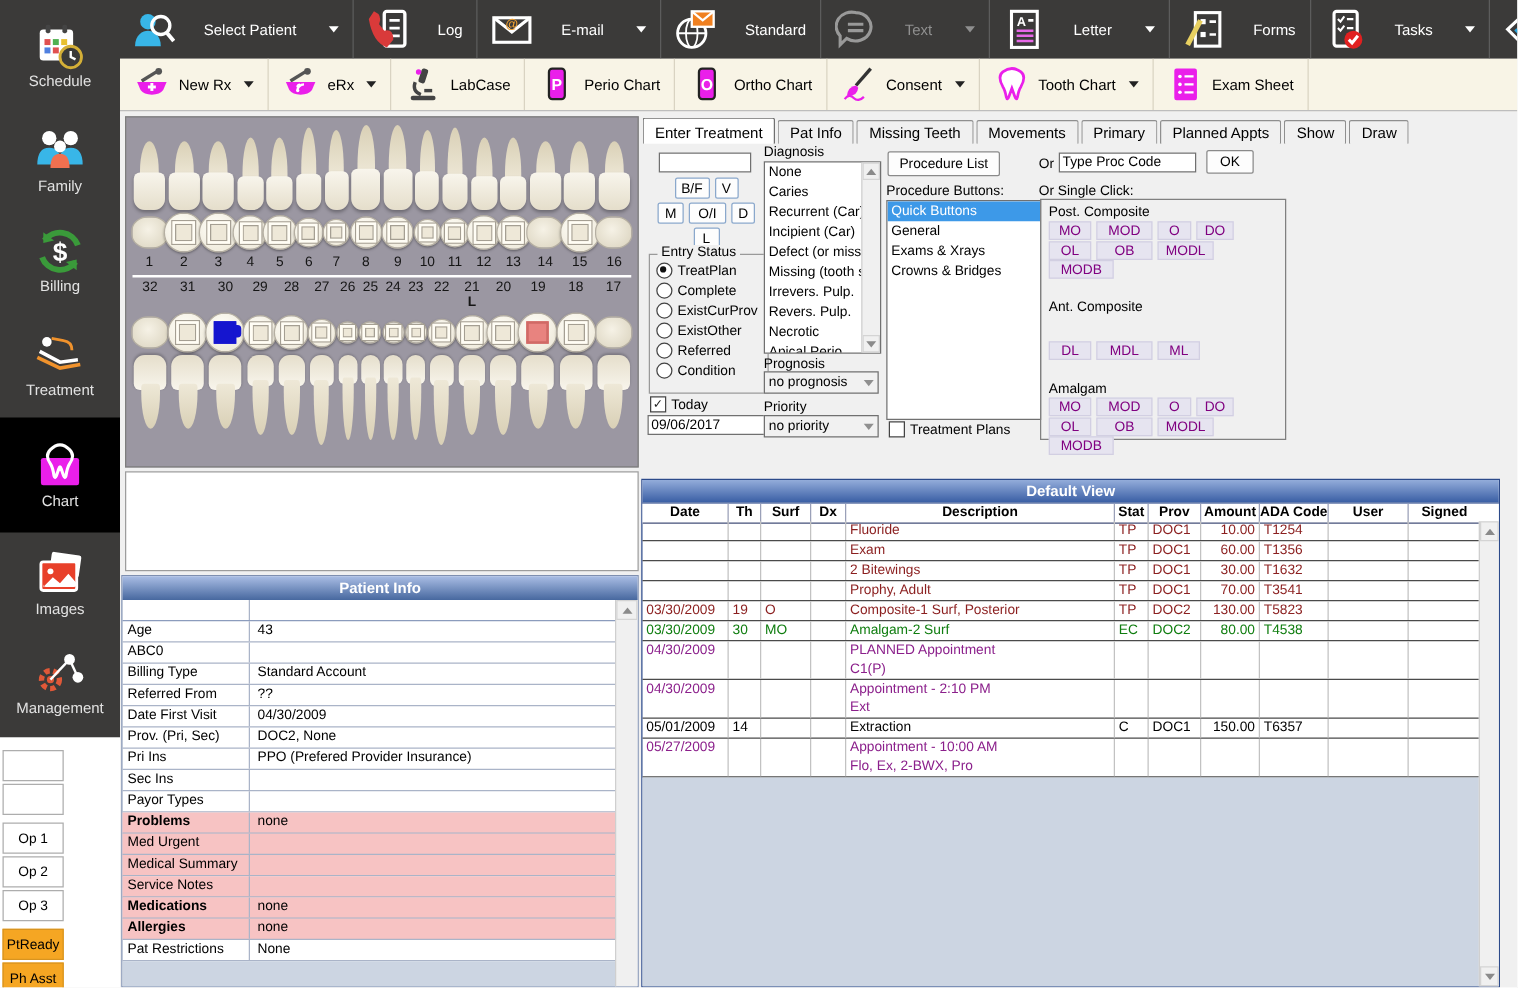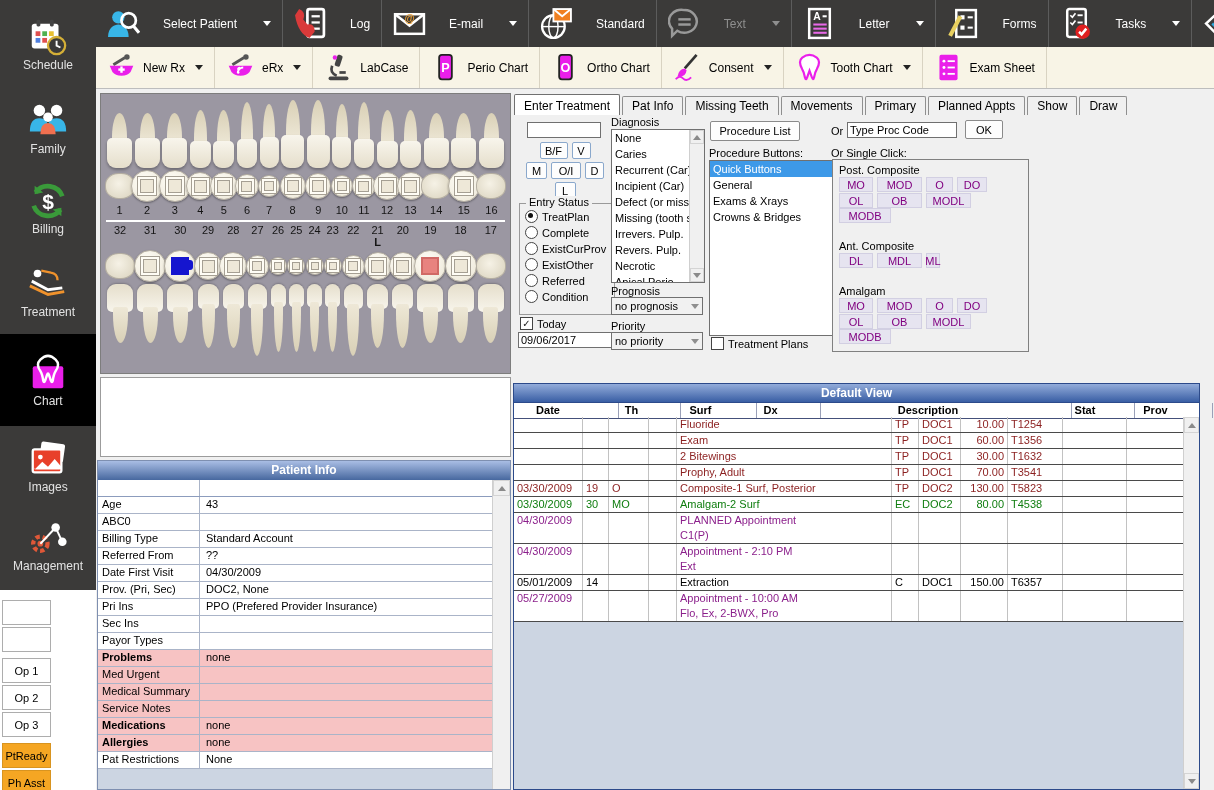--- a/index.html
+++ b/index.html
@@ -91,21 +91,21 @@
   .plabel{position:absolute;font-size:11px;color:#000;white-space:nowrap;}
   .sc-box{position:absolute;border:1px solid #808080;padding:2px 6px;box-sizing:border-box;}
   .sc-title{font-size:11px;margin:2px 0 1px;}
   .sc-row{margin:1px 0;}
   .sc-btn{display:inline-flex;align-items:center;justify-content:center;height:15px;background:#e6e4f0;border:1px solid #d2cfe2;color:#800080;font-size:11px;margin-right:4px;cursor:pointer;box-sizing:border-box;}
   .sc-gap{height:14px;}
 
   
   .dv{position:absolute;left:513px;top:383px;width:687px;height:407px;border:1px solid #2c4a8a;box-sizing:border-box;background:#fff;}
   .dv-title{height:18px;line-height:18px;background:linear-gradient(#93acda,#395ea4);color:#fff;font-weight:bold;font-size:12px;text-align:center;border-bottom:1px solid #2c4a8a;}
-  .dv-head{display:grid;grid-template-columns:68px 26px 40px 28px 215px 27px 42px 47px 55px 64px 58px;height:15px;background:#fff;border-bottom:1px solid #44507a;font-weight:bold;gap:36px;}
+  .dv-head{display:grid;grid-template-columns:68px 26px 40px 28px 215px 27px 42px 47px 55px 64px 58px;height:15px;background:#fff;border-bottom:1px solid #44507a;font-weight:bold;}
   .dv-head div{font-size:11px;line-height:14px;text-align:center;border-left:1px solid #9aa0b8;overflow:hidden;white-space:nowrap;}
   .dv-head div:first-child{border-left:none;}
   .dv-body{position:absolute;left:0;top:33px;right:15px;bottom:0;display:flex;flex-direction:column;}
   .dv-row{display:grid;grid-template-columns:68px 26px 40px 28px 215px 27px 42px 47px 55px 64px 43px;border-bottom:1px solid #4a4a4a;flex:0 0 auto;}
   .dv-row>div{font-size:11px;line-height:15px;padding:0 3px;border-left:1px solid #c2c2c2;overflow:hidden;white-space:nowrap;}
   .dv-row>div:first-child{border-left:none;}
   .dv-row .amt{text-align:right;}
   .dv-row .ada{text-align:left;}
   .dv-fill{flex:1;background:#ccd5e2;}
   .dv-scroll{position:absolute;right:0;top:33px;bottom:0;width:15px;background:#f0f0f0;border-left:1px solid #cfcfcf;display:flex;flex-direction:column;justify-content:space-between;}
@@ -1024,21 +1024,21 @@
     <div class="plabel" style="left:318px;top:10px;">Or</div>
     <input class="txt-in" style="left: 334px; top: 7px; width: 104px; height: 14px;" value="Type Proc Code">
     <div class="btn" style="left:452px;top:5px;width:38px;height:19px;">OK</div>
     <div class="plabel" style="left:318px;top:32px;">Or Single Click:</div>
     <div class="sc-box" style="left:319px;top:44px;width:197px;height:193px;" id="scBox">
         <div class="sc-title">Post. Composite</div>
         <div class="sc-row"><div class="sc-btn" style="width: 34px;">MO</div><div class="sc-btn" style="width: 45px;">MOD</div><div class="sc-btn" style="width: 27px;">O</div><div class="sc-btn" style="width: 30px;">DO</div></div>
         <div class="sc-row"><div class="sc-btn" style="width: 34px;">OL</div><div class="sc-btn" style="width: 45px;">OB</div><div class="sc-btn" style="width: 45px;">MODL</div><div class="sc-btn" style="width: 52px;">MODB</div></div>
         <div class="sc-gap"></div>
         <div class="sc-title">Ant. Composite</div>
-        <div class="sc-row"><div class="sc-btn" style="width: 34px;">DL</div><div class="sc-btn" style="width: 45px;">MDL</div><div class="sc-btn" style="width: 14px;">ML</div></div>
+        <div class="sc-row"><div class="sc-btn" style="width: 34px;">DL</div><div class="sc-btn" style="width: 45px;">MDL</div><div class="sc-btn" style="width: 34px; margin-top: 20px;">ML</div></div>
         <div class="sc-gap"></div>
         <div class="sc-title">Amalgam</div>
         <div class="sc-row"><div class="sc-btn" style="width: 34px;">MO</div><div class="sc-btn" style="width: 45px;">MOD</div><div class="sc-btn" style="width: 27px;">O</div><div class="sc-btn" style="width: 30px;">DO</div></div>
         <div class="sc-row"><div class="sc-btn" style="width: 34px;">OL</div><div class="sc-btn" style="width: 45px;">OB</div><div class="sc-btn" style="width: 45px;">MODL</div><div class="sc-btn" style="width: 52px;">MODB</div></div>
       </div>
   </div>
 
   <div class="dv">
     <div class="dv-title">Default View</div>
     <div class="dv-head" id="dvHead">

